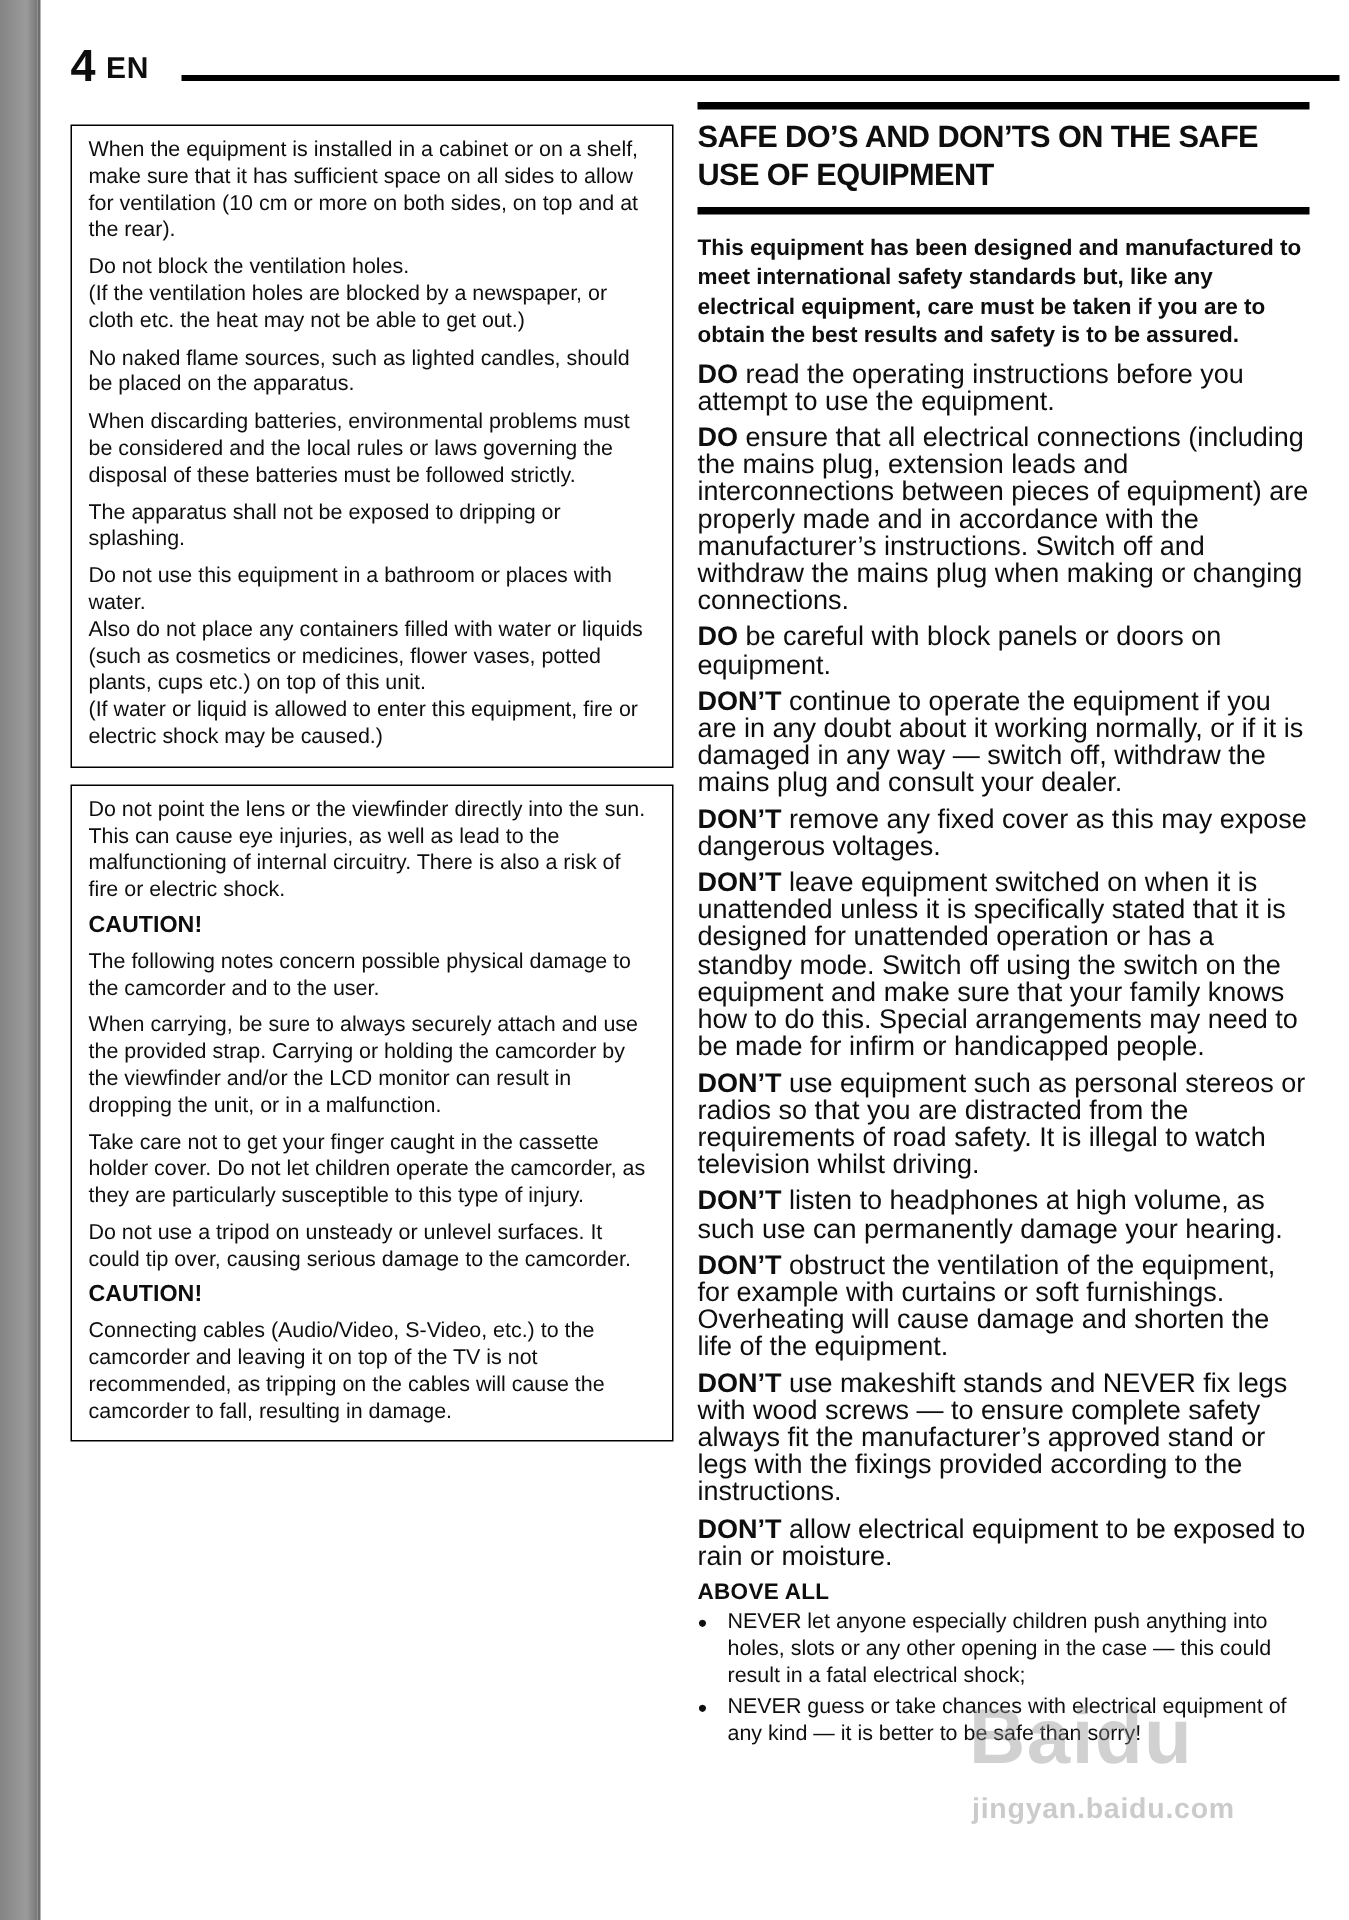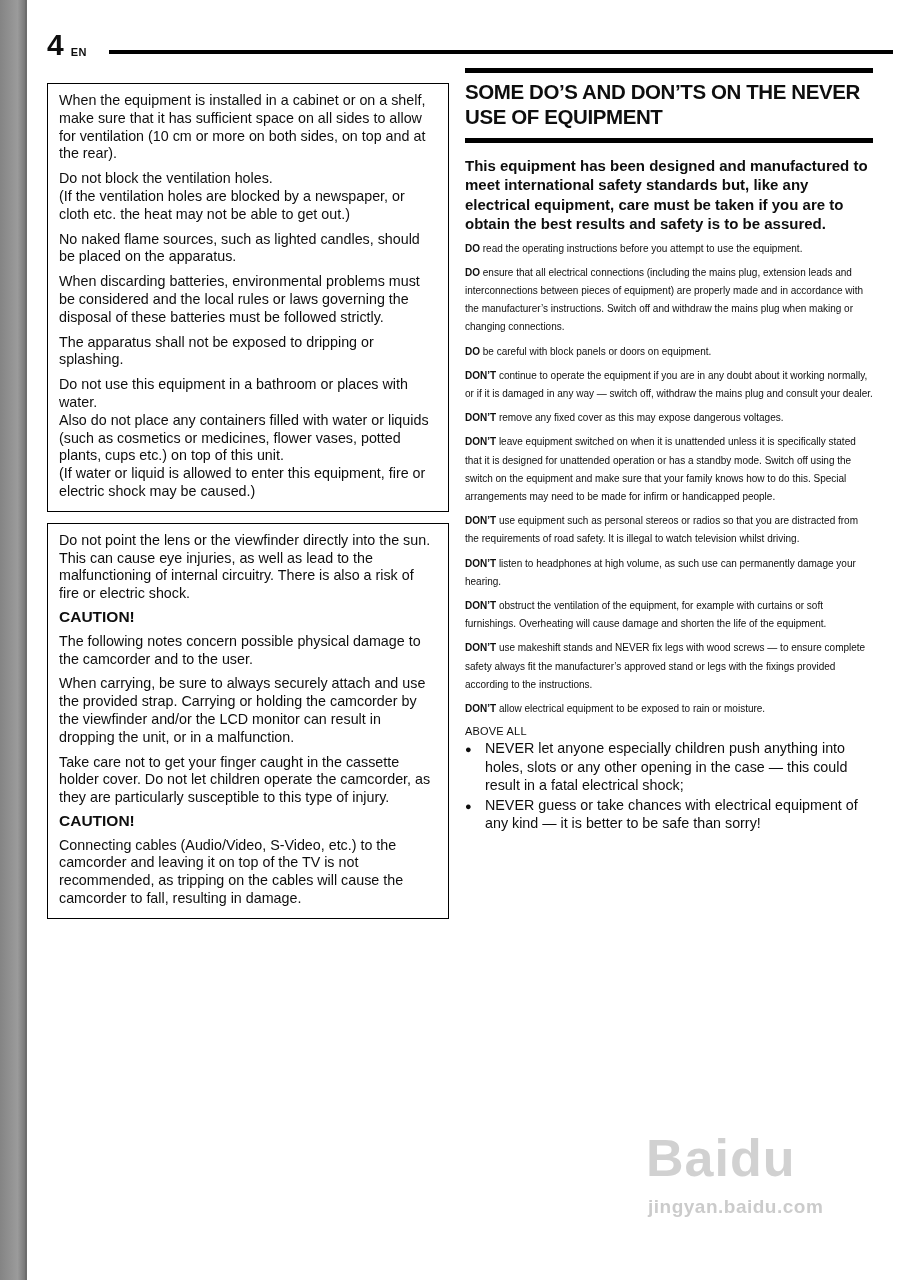--- a/index.html
+++ b/index.html
@@ -19,21 +19,21 @@
     border-right: 2px solid #6d6d6d;
   }
   .page { position: absolute; left: 27px; top: 0; width: 872px; height: 1280px; }
 
   
   .page-header {
     position: absolute; left: 20px; top: 30px; width: 848px;
     display: flex; align-items: flex-end;
   }
   .page-number { font-size: 30px; font-weight: bold; line-height: 1; }
-  .page-lang { font-size: 11px; font-weight: bold; margin-left: 7px; margin-bottom: 2px; letter-spacing: 0.5px; }
+  .page-lang { font-size: 20px; font-weight: bold; margin-left: 7px; margin-bottom: 2px; letter-spacing: 0.5px; }
   .header-rule { flex: 1; height: 4px; background: #000; margin-left: 22px; margin-bottom: 6px; margin-right: 2px; }
 
   
   .left-col { position: absolute; left: 20px; top: 83px; width: 402px; }
   .right-col { position: absolute; left: 438px; top: 68px; width: 408px; }
 
   .safety-box {
     border: 1.5px solid #000;
     padding: 8px 11px 10px 11px;
     font-size: 14.3px;
@@ -52,23 +52,23 @@
     border-top: 5px solid #000;
     border-bottom: 5px solid #000;
     padding: 6px 0 9px 0;
   }
   .section-intro {
     font-weight: bold;
     font-size: 15px;
     line-height: 19.4px;
     margin-top: 13px;
   }
-  .item { font-size: 10px; line-height: 18.2px; margin-top: 6px; }
+  .item { font-size: 18px; line-height: 18.2px; margin-top: 6px; }
   .item .lead { font-weight: bold; }
-  .above-all-heading { font-size: 11px; font-weight: normal; margin-top: 7px; letter-spacing: 0.2px; }
+  .above-all-heading { font-size: 15px; font-weight: bold; margin-top: 7px; letter-spacing: 0.2px; }
   .bullet { position: relative; font-size: 14.3px; line-height: 18.2px; margin-top: 2px; padding-left: 20px; }
   .bullet::before { content: "\25CF"; position: absolute; left: 0; top: 1px; font-size: 11px; }
 
   
   .watermark { position: absolute; pointer-events: none; }
   .wm-brand {
     left: 630px; top: 1128px;
     font-size: 52px; font-weight: bold;
     color: rgba(140,140,140,0.40);
     letter-spacing: 1px;
@@ -107,29 +107,30 @@
 Also do not place any containers filled with water or liquids (such as cosmetics or medicines, flower vases, potted plants, cups etc.) on top of this unit.
 (If water or liquid is allowed to enter this equipment, fire or electric shock may be caused.)</p>
     </div>
 
     <div class="safety-box">
       <p>Do not point the lens or the viewfinder directly into the sun. This can cause eye injuries, as well as lead to the malfunctioning of internal circuitry. There is also a risk of fire or electric shock.</p>
       <div class="caution-heading">CAUTION!</div>
       <p>The following notes concern possible physical damage to the camcorder and to the user.</p>
       <p>When carrying, be sure to always securely attach and use the provided strap. Carrying or holding the camcorder by the viewfinder and/or the LCD monitor can result in dropping the unit, or in a malfunction.</p>
       <p>Take care not to get your finger caught in the cassette holder cover. Do not let children operate the camcorder, as they are particularly susceptible to this type of injury.</p>
+      <p>Do not use a tripod on unsteady or unlevel surfaces. It could tip over, causing serious damage to the camcorder.</p>
       <div class="caution-heading">CAUTION!</div>
       <p>Connecting cables (Audio/Video, S-Video, etc.) to the camcorder and leaving it on top of the TV is not recommended, as tripping on the cables will cause the camcorder to fall, resulting in damage.</p>
     </div>
 
   </div>
 
   <div class="right-col">
 
-    <div class="section-heading">SOME DO’S AND DON’TS ON THE NEVER USE OF EQUIPMENT</div>
+    <div class="section-heading">SAFE DO’S AND DON’TS ON THE SAFE USE OF EQUIPMENT</div>
 
     <p class="section-intro">This equipment has been designed and manufactured to meet international safety standards but, like any electrical equipment, care must be taken if you are to obtain the best results and safety is to be assured.</p>
 
     <p class="item"><b class="lead">DO</b> <span>read the operating instructions before you attempt to use the equipment.</span></p>
     <p class="item"><b class="lead">DO</b> <span>ensure that all electrical connections (including the mains plug, extension leads and interconnections between pieces of equipment) are properly made and in accordance with the manufacturer’s instructions. Switch off and withdraw the mains plug when making or changing connections.</span></p>
     <p class="item"><b class="lead">DO</b> <span>be careful with block panels or doors on equipment.</span></p>
     <p class="item"><b class="lead">DON’T</b> <span>continue to operate the equipment if you are in any doubt about it working normally, or if it is damaged in any way — switch off, withdraw the mains plug and consult your dealer.</span></p>
     <p class="item"><b class="lead">DON’T</b> <span>remove any fixed cover as this may expose dangerous voltages.</span></p>
     <p class="item"><b class="lead">DON’T</b> <span>leave equipment switched on when it is unattended unless it is specifically stated that it is designed for unattended operation or has a standby mode. Switch off using the switch on the equipment and make sure that your family knows how to do this. Special arrangements may need to be made for infirm or handicapped people.</span></p>
     <p class="item"><b class="lead">DON’T</b> <span>use equipment such as personal stereos or radios so that you are distracted from the requirements of road safety. It is illegal to watch television whilst driving.</span></p>

